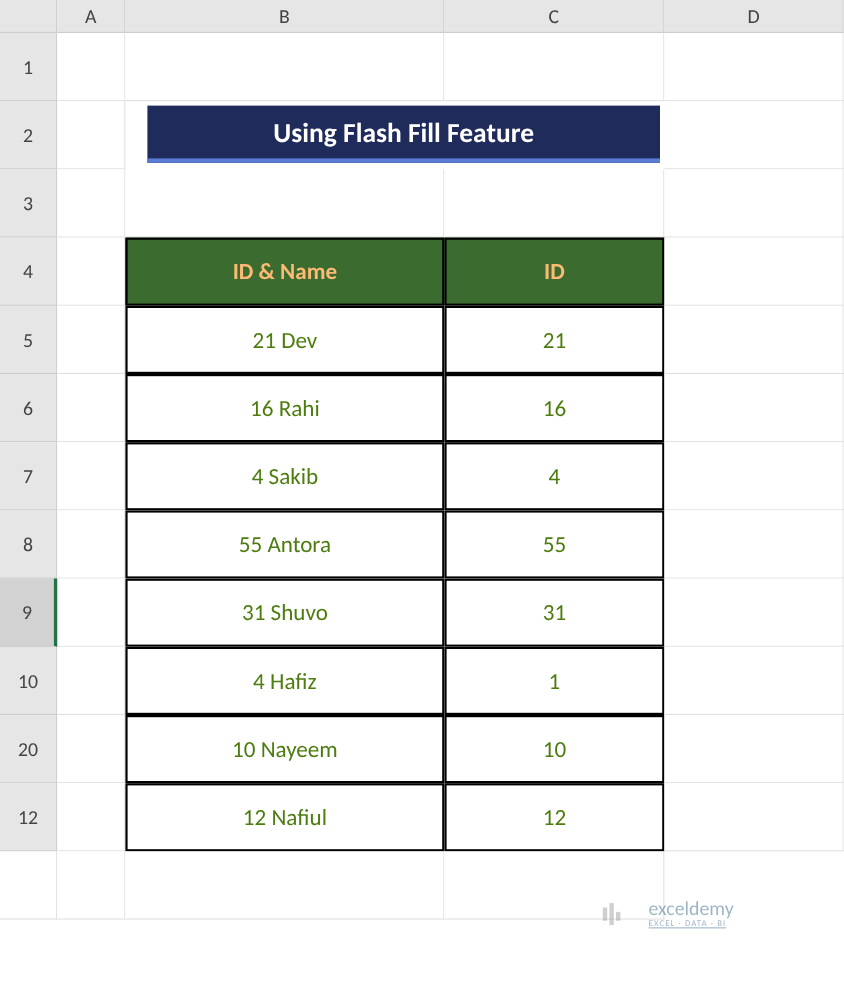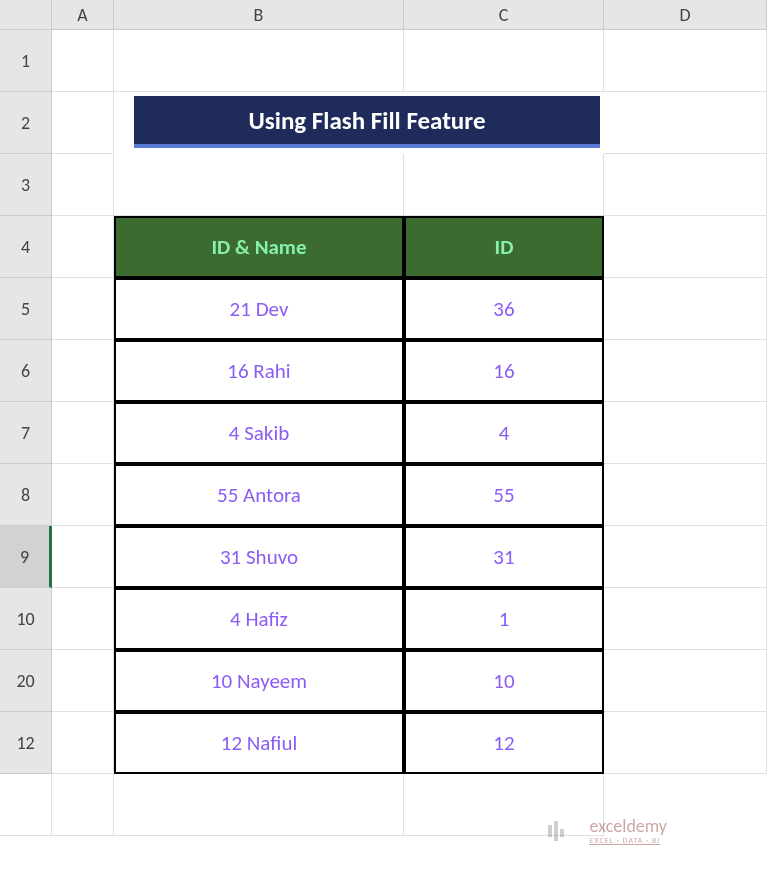--- a/index.html
+++ b/index.html
@@ -67,49 +67,49 @@
       font-size: 25px;
       font-weight: bold;
       display: flex;
       align-items: center;
       justify-content: center;
       border-bottom: 4px solid #5b7bd5;
       margin: 4px 4px 6px 20px;
     }
     .table-header {
       background: #3b6b2f;
-      color: #86efac;
+      color: #fdba74;
       font-size: 21px;
       font-weight: bold;
       display: flex;
       align-items: center;
       justify-content: center;
       border: 2px solid #000000;
     }
     .table-cell {
       background: #ffffff;
-      color: #8b5cf6;
+      color: #4d7c0f;
       font-size: 21px;
       display: flex;
       align-items: center;
       justify-content: center;
       border: 2px solid #000000;
       text-align: center;
     }
     .th-b { grid-column: 3; grid-row: 5; }
     .th-c { grid-column: 4; grid-row: 5; text-align: right; }
     .watermark {
       position: absolute;
       bottom: 50px;
       right: 100px;
       display: flex;
       align-items: center;
       gap: 20px;
       opacity: 0.4;
-      color: #7f1d1d;
+      color: #0c4a6e;
     }
     .watermark-icon {
       width: 24px;
       height: 24px;
     }
     .watermark-text {
       font-size: 18px;
       line-height: 1;
     }
     .watermark-sub {
@@ -148,21 +148,21 @@
 
   <div class="row-header">4</div>
   <div class="cell"></div>
   <div class="table-header th-b">ID &amp; Name</div>
   <div class="table-header th-c">ID</div>
   <div class="cell"></div>
 
   <div class="row-header">5</div>
   <div class="cell"></div>
   <div class="table-cell">21 Dev</div>
-  <div class="table-cell">36</div>
+  <div class="table-cell">21</div>
   <div class="cell"></div>
 
   <div class="row-header">6</div>
   <div class="cell"></div>
   <div class="table-cell">16 Rahi</div>
   <div class="table-cell">16</div>
   <div class="cell"></div>
 
   <div class="row-header">7</div>
   <div class="cell"></div>

